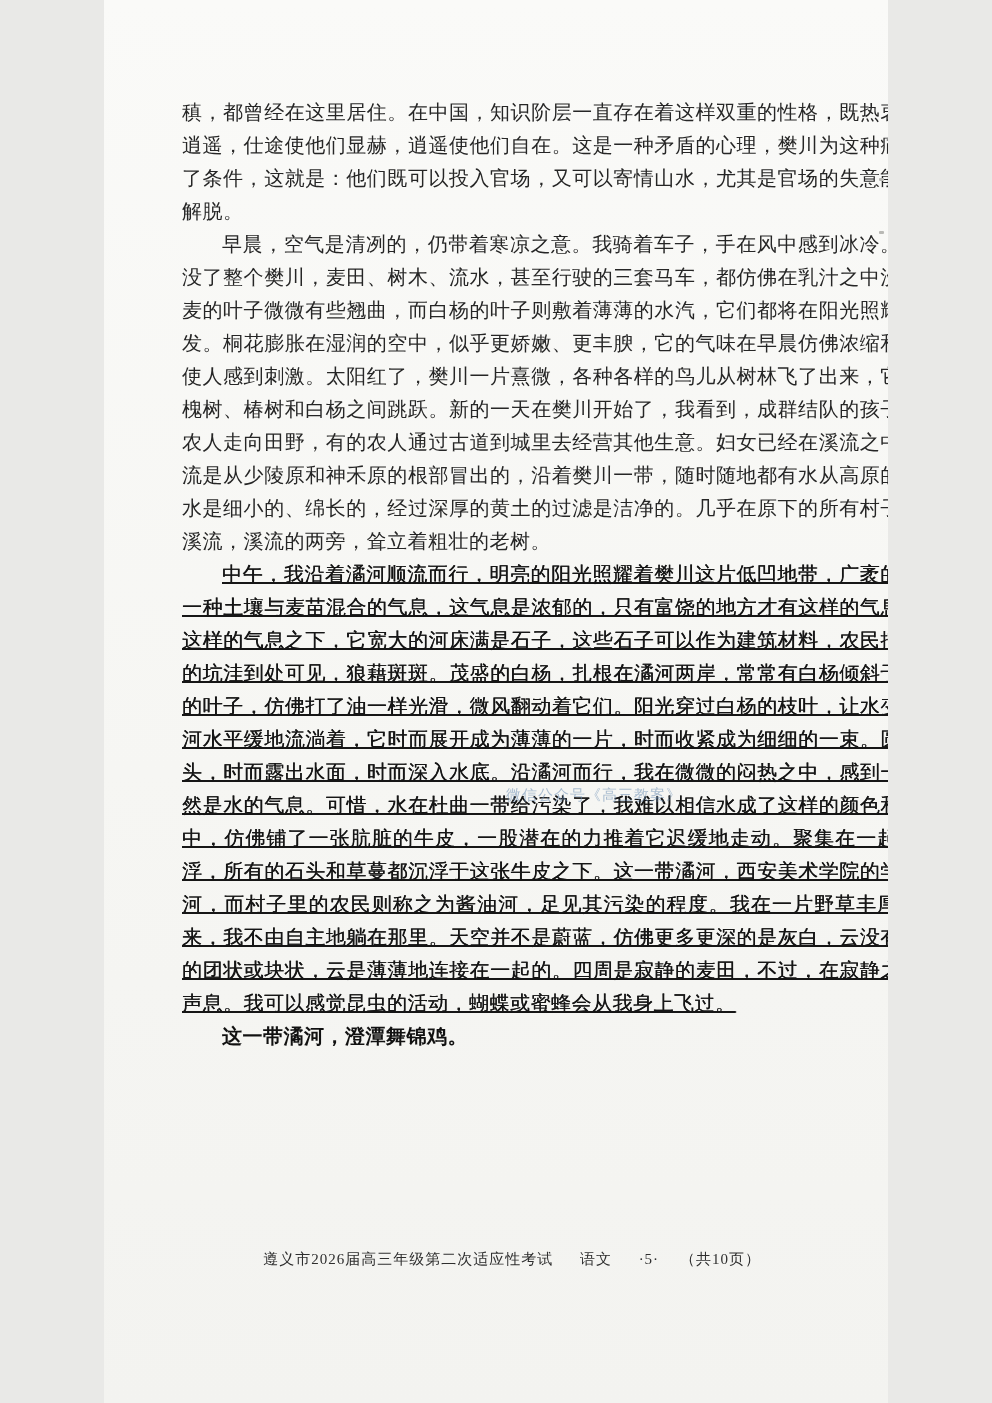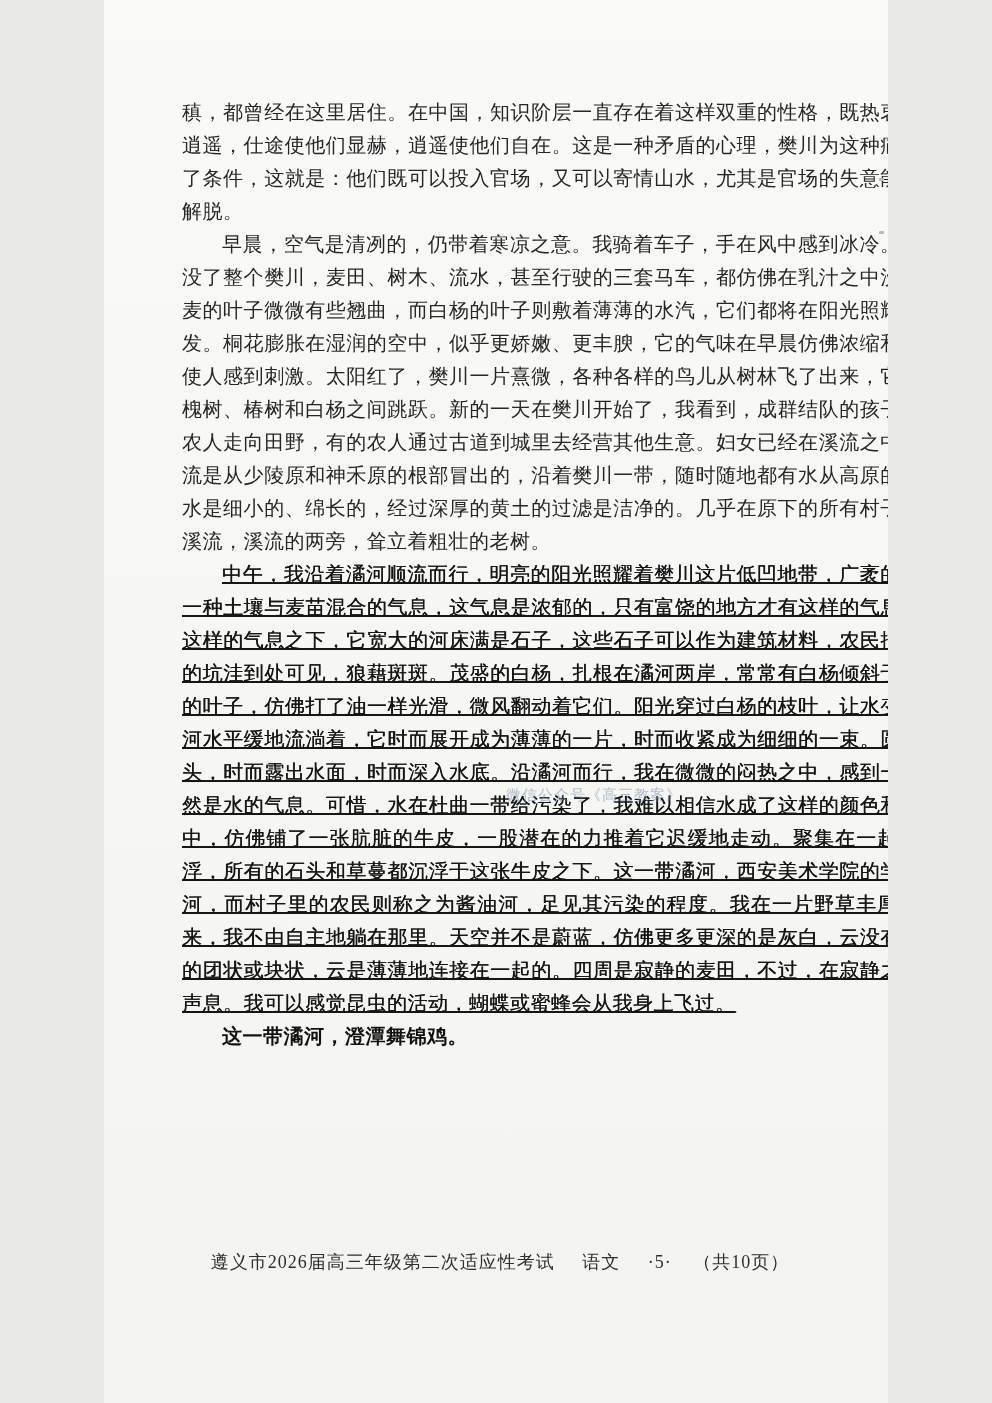--- a/index.html
+++ b/index.html
@@ -49,24 +49,24 @@
     top: 786px;
     left: 402px;
     font-size: 15px;
     color: rgba(106, 140, 178, 0.55);
     letter-spacing: 1px;
     pointer-events: none;
   }
   .footer {
     position: absolute;
     top: 1250px;
-    left: 4px;
+    left: 16px;
     width: 100%;
     text-align: center;
-    font-size: 18px;
+    font-size: 15px;
     color: #2e2e2e;
     letter-spacing: 1px;
   }
   .footer span {
     display: inline-block;
   }
   .footer .gap-lg { margin-left: 22px; }
   .footer .gap-sm { margin-left: 16px; }
   .scan-artifact {
     position: absolute;

